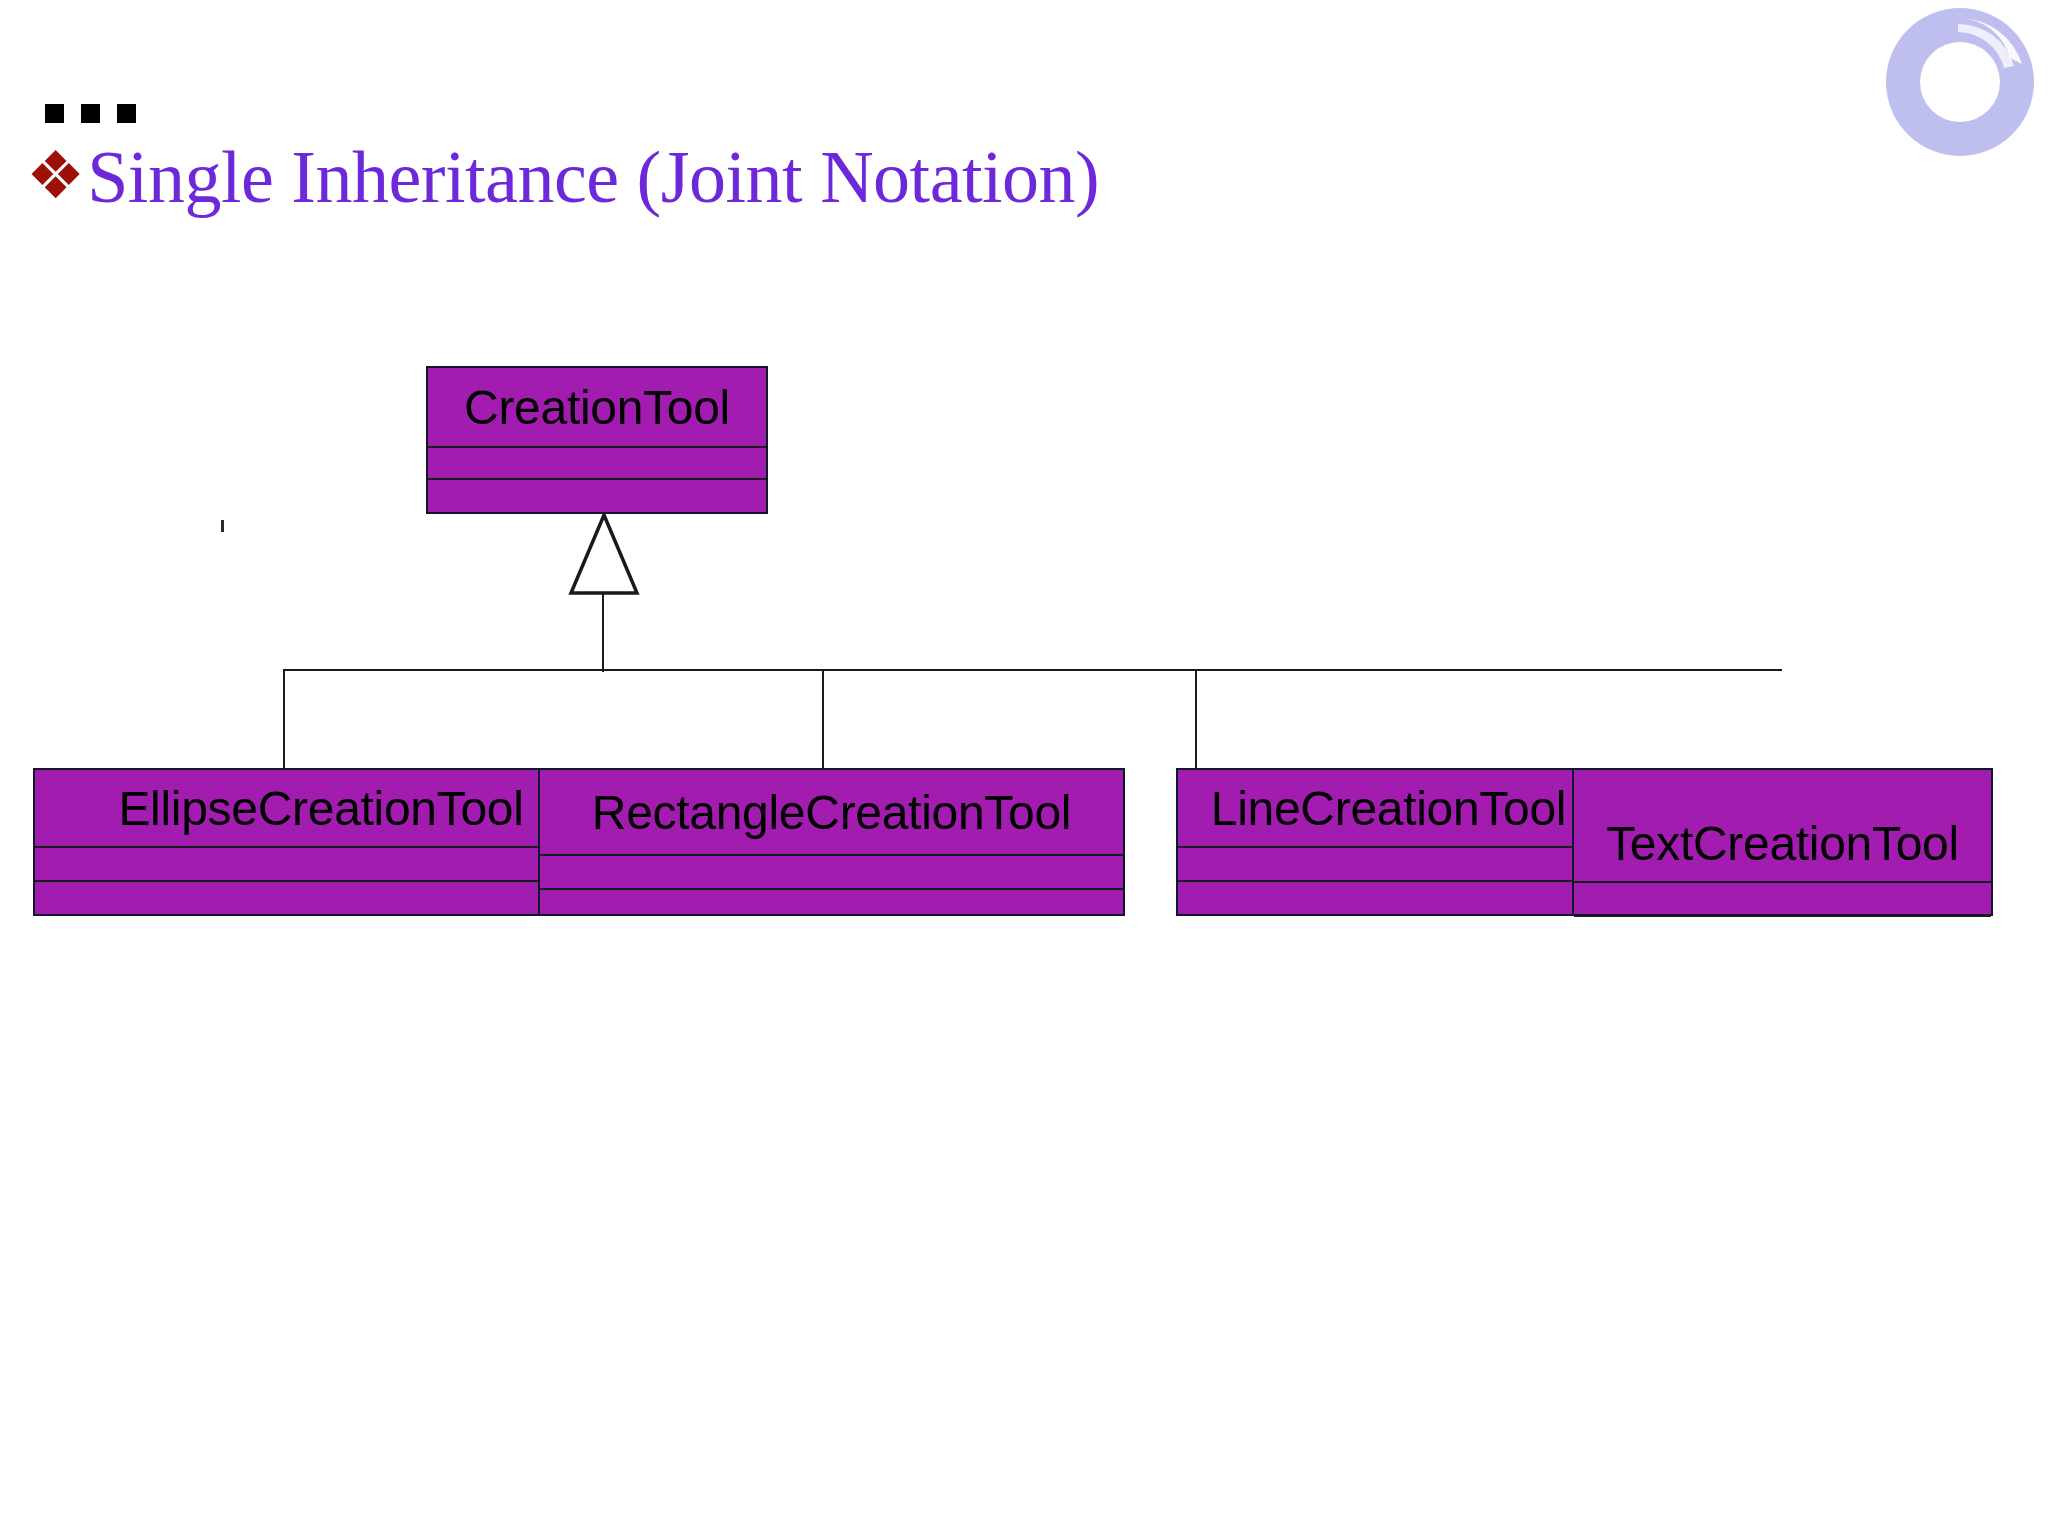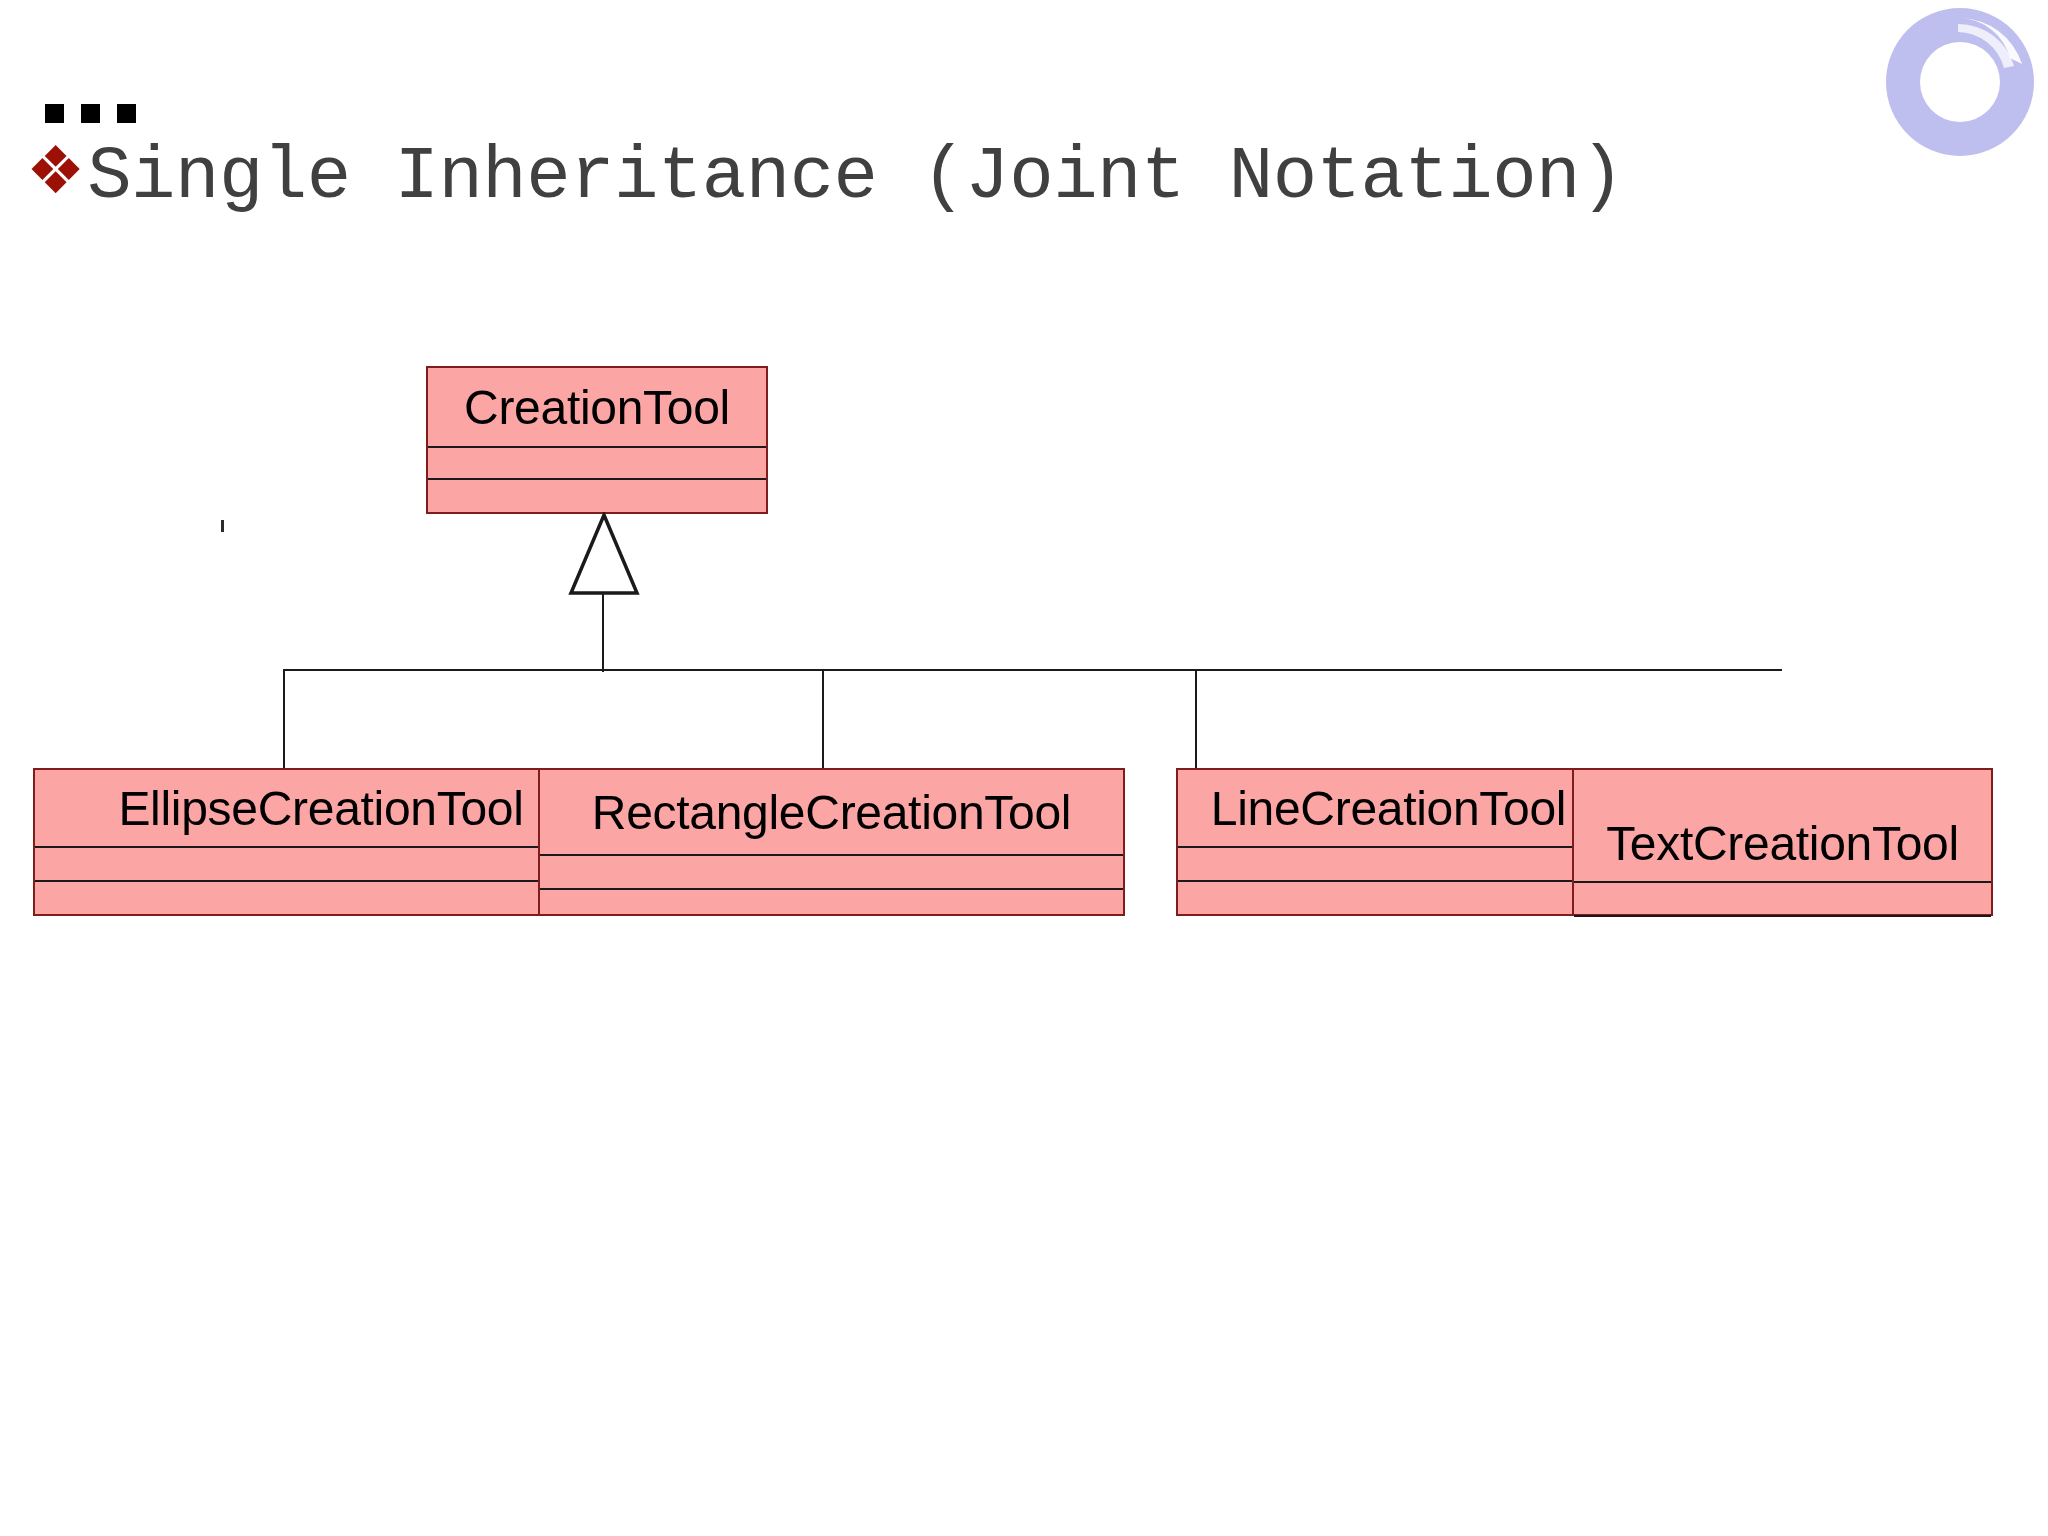--- a/index.html
+++ b/index.html
@@ -54,41 +54,41 @@
   #title-bullet {
     color: #9C1006;
     font-size: 66px;
     line-height: 1;
     margin-right: 2px;
     font-family: "DejaVu Sans", sans-serif;
     position: relative;
     top: -4px;
   }
   #title-text {
-    color: #404040;
+    color: #6d28d9;
     font-size: 74px;
     line-height: 1;
     letter-spacing: -0.5px;
-    font-family: Liberation Mono, monospace;
+    font-family: Liberation Serif, serif;
   }
 
   
   #diagram {
     position: absolute;
     left: 0;
     top: 0;
     width: 2048px;
     height: 1536px;
   }
 
   .uml-class {
     position: absolute;
     box-sizing: border-box;
-    border: 2px solid #7f1d1d;
-    background: #fca5a5;
+    border: 2px solid #0f172a;
+    background: #a21caf;
   }
   .uml-name {
     box-sizing: border-box;
     border-bottom: 2px solid #1a1a1a;
     display: flex;
     align-items: center;
     justify-content: center;
     font-size: 48px;
     color: #000000;
     letter-spacing: -0.3px;

